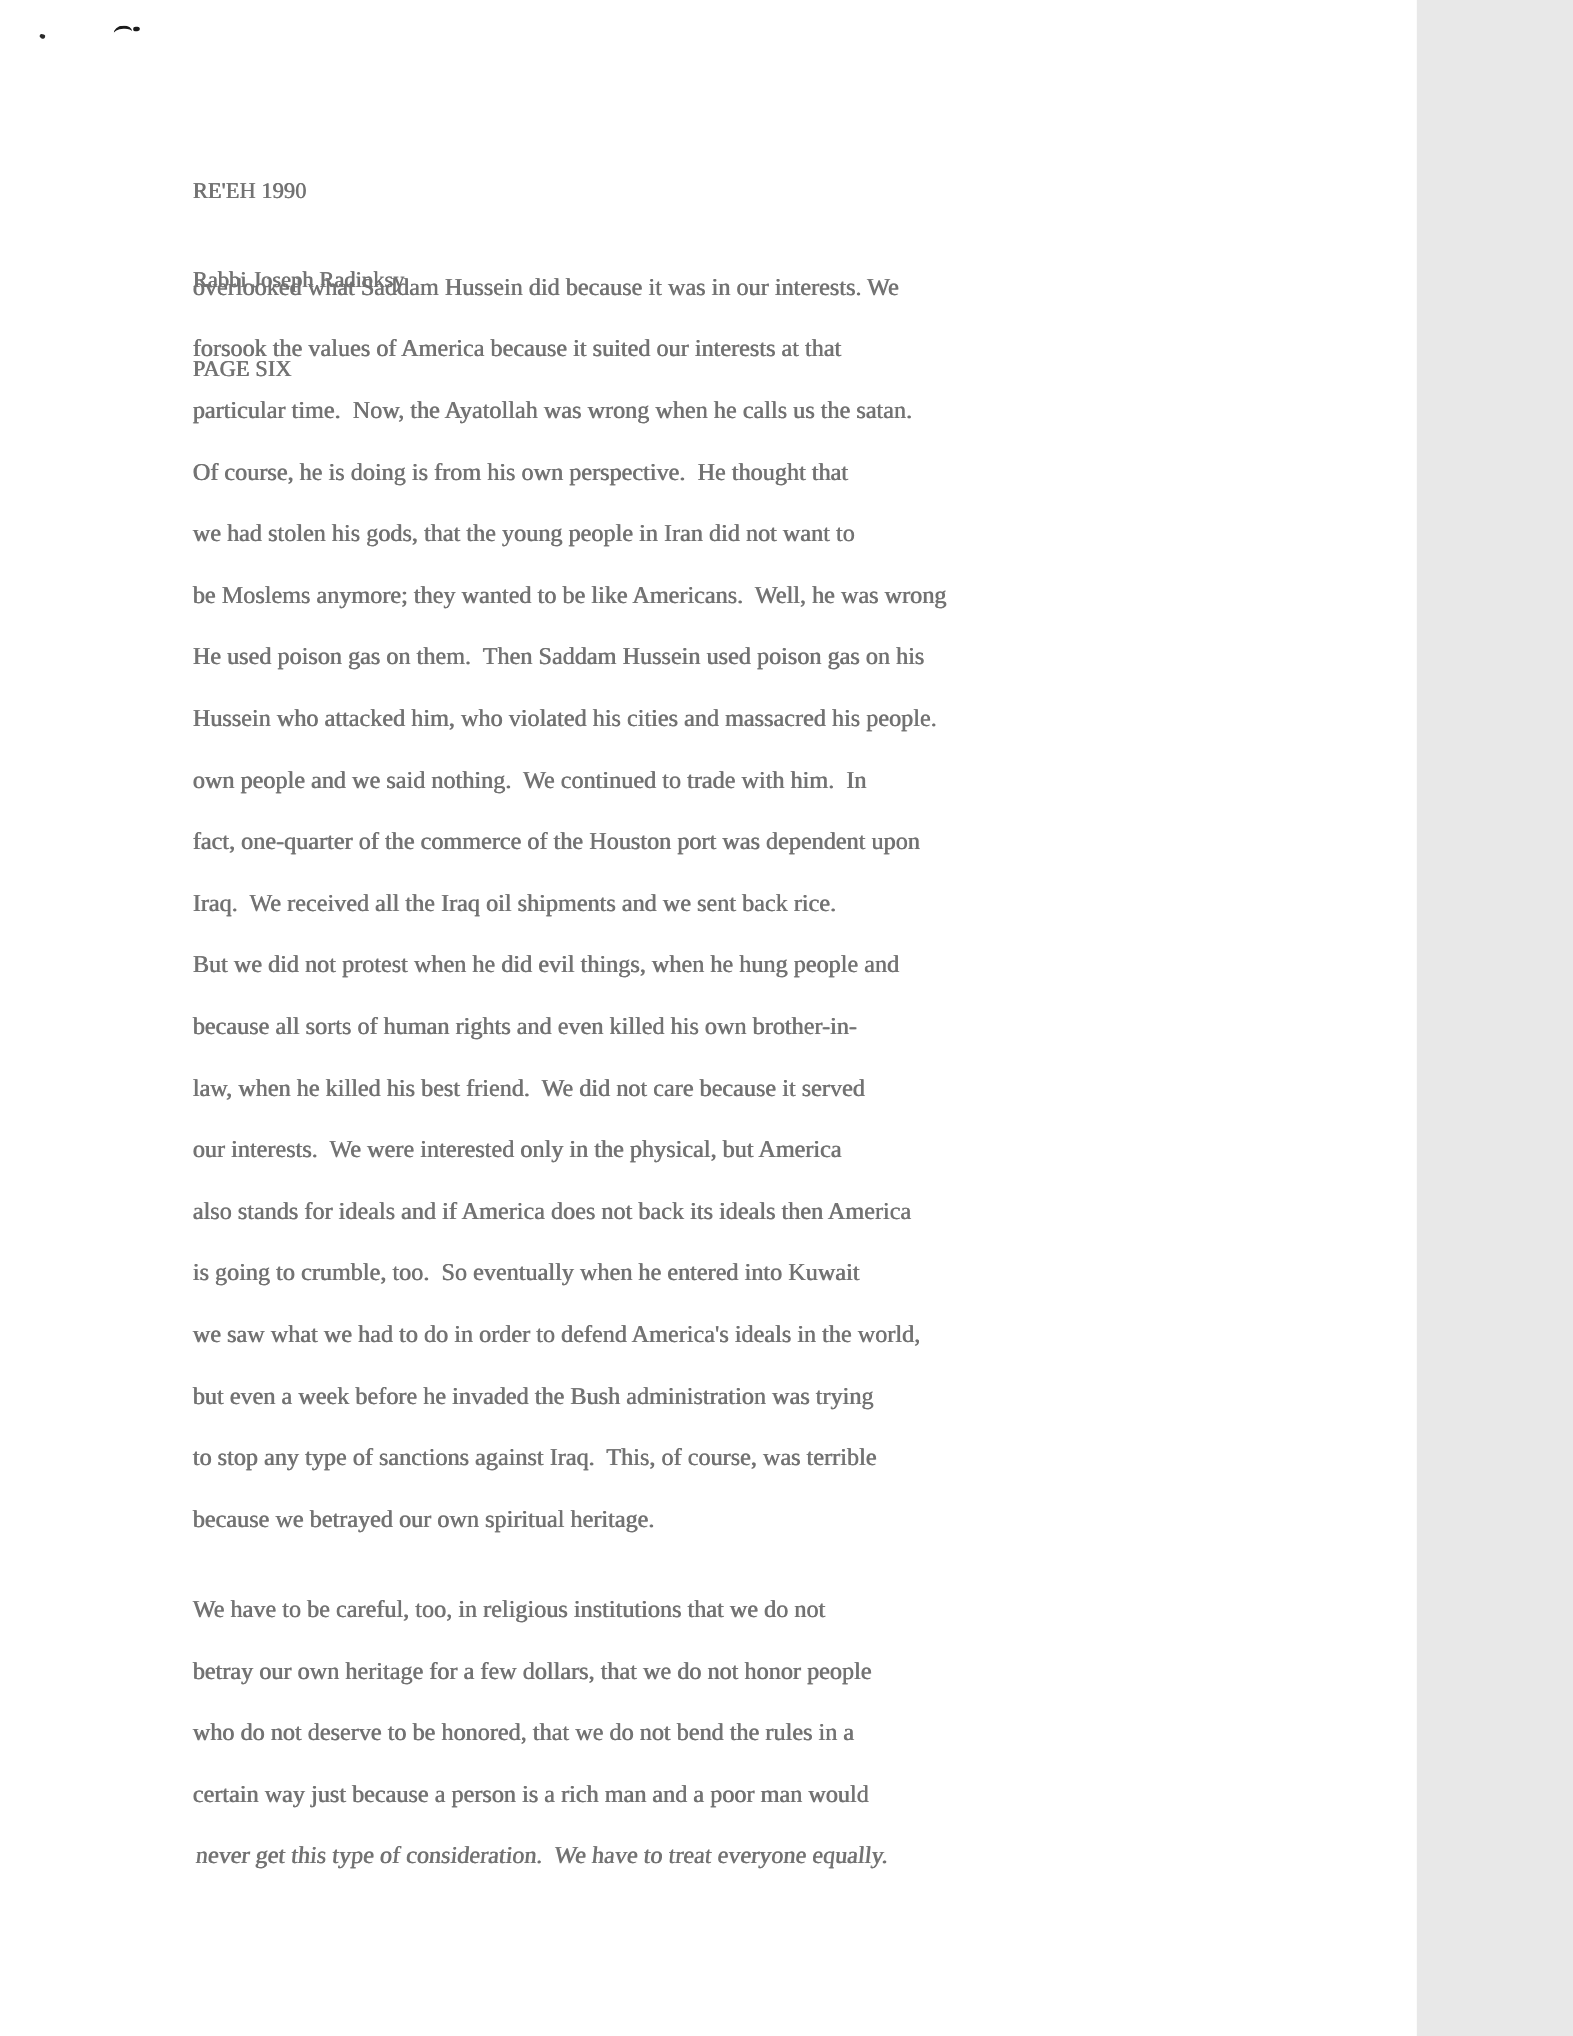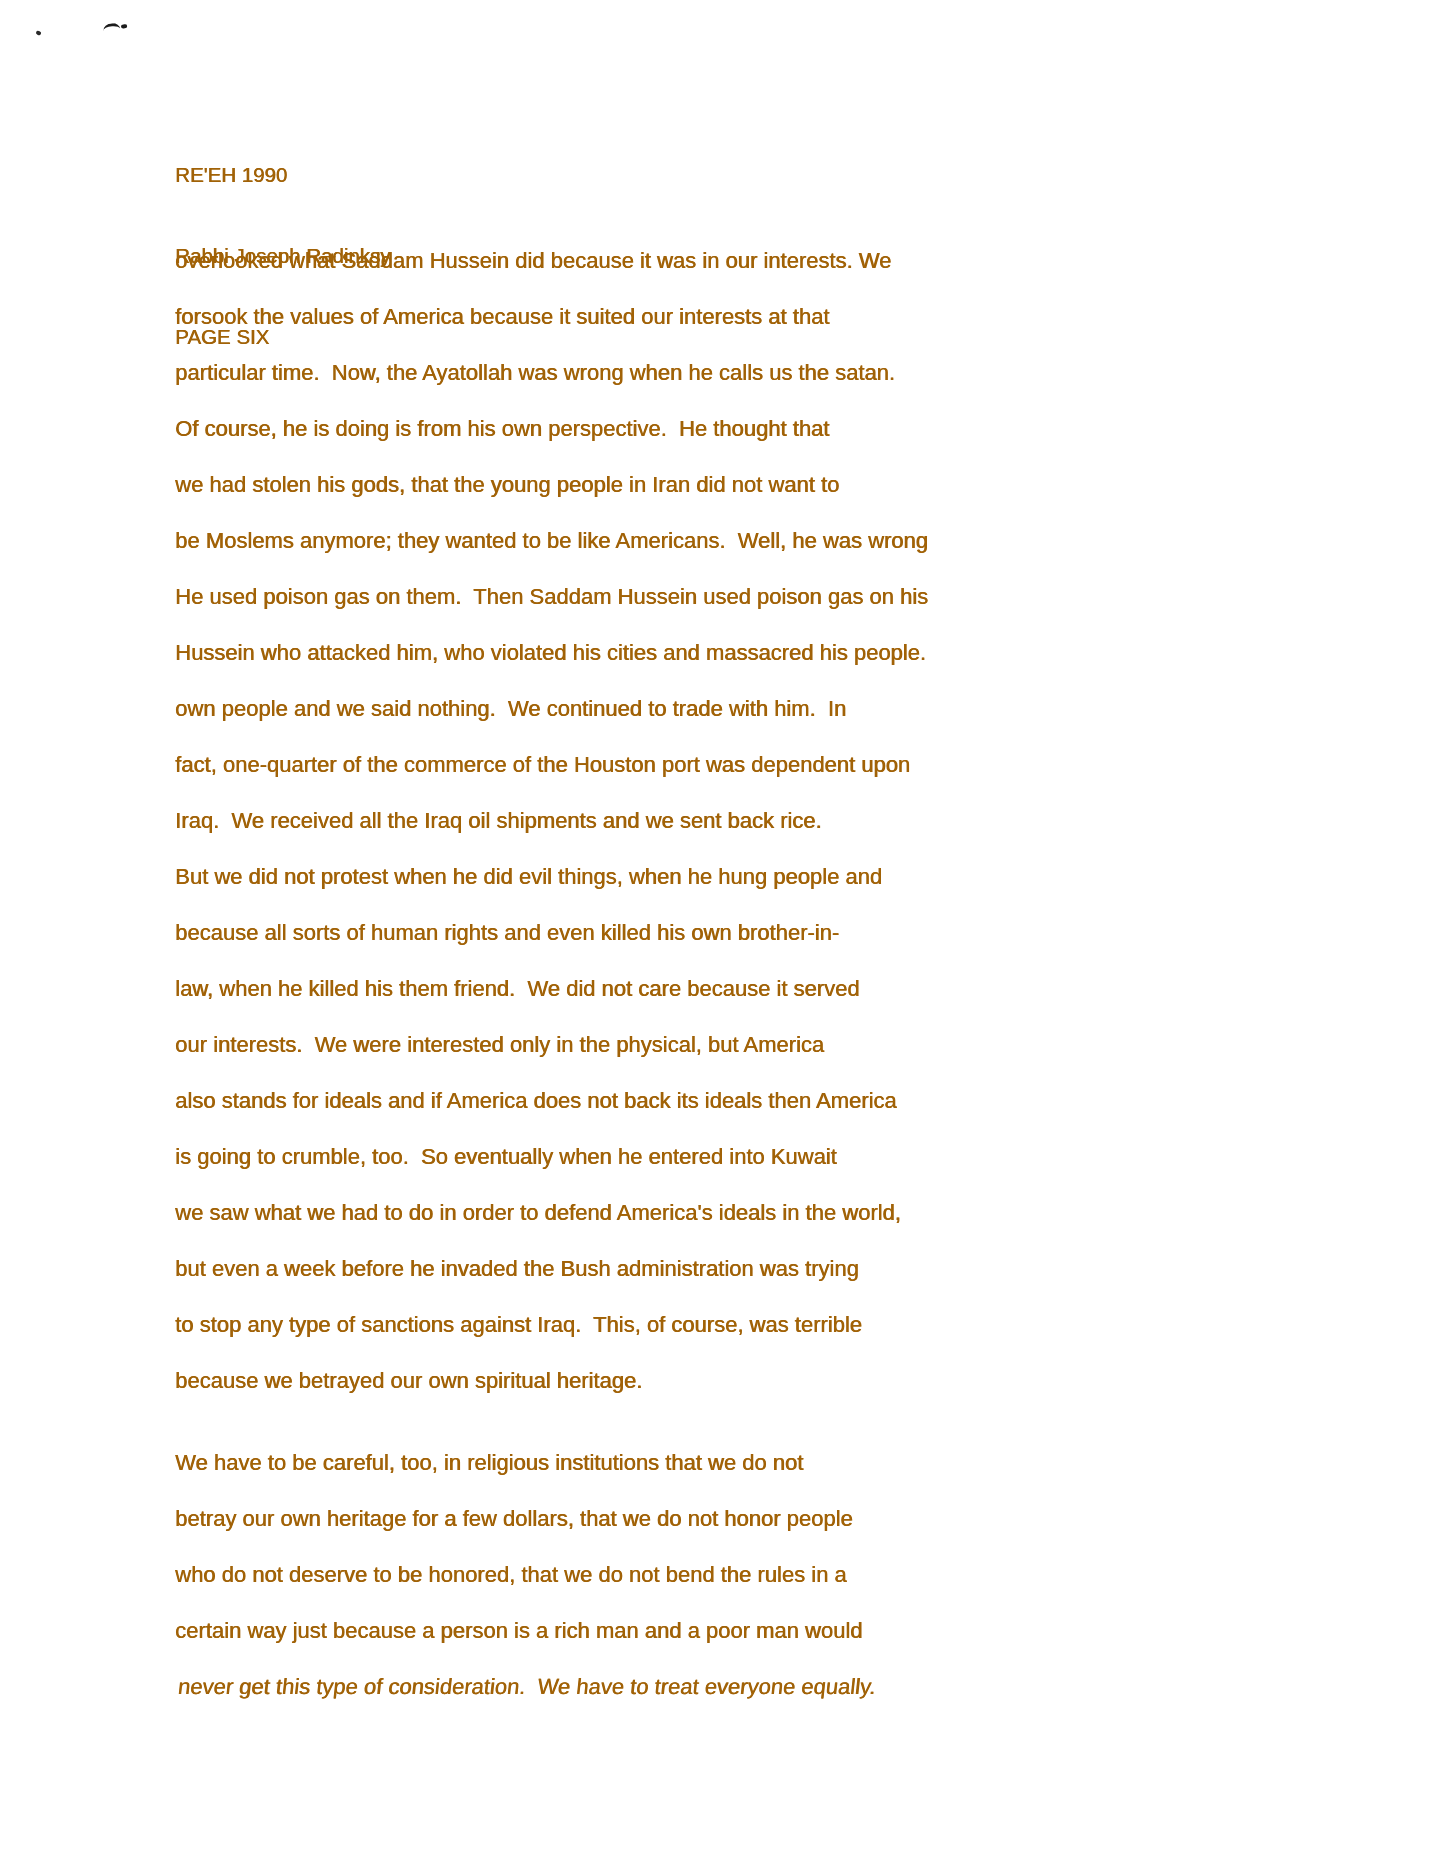--- a/index.html
+++ b/index.html
@@ -2,26 +2,26 @@
 <html><head>
 <meta charset="utf-8">
 <style>
   html, body {
     margin: 0;
     padding: 0;
     background: #e8e8e8;
   }
   .page {
     position: relative;
-    width: 1430px;
+    width: 1288px;
     height: 1851px;
     background: #ffffff;
     overflow: hidden;
-    font-family: Liberation Sans, sans-serif;
-    color: #a16207;
+    font-family: Liberation Serif, serif;
+    color: #737373;
   }
   
   .doc-header, .doc-body {
     text-shadow: 0.6px 0 0 currentColor;
   }
   .doc-header {
     position: absolute;
     left: 175px;
     top: 107px;
     font-size: 20.5px;
@@ -109,21 +109,21 @@
         <div class="line">Of course, he is doing is from his own perspective.  He thought that</div>
         <div class="line">we had stolen his gods, that the young people in Iran did not want to</div>
         <div class="line">be Moslems anymore; they wanted to be like Americans.  Well, he was wrong</div>
         <div class="line">He used poison gas on them.  Then Saddam Hussein used poison gas on his</div>
         <div class="line">Hussein who attacked him, who violated his cities and massacred his people.</div>
         <div class="line">own people and we said nothing.  We continued to trade with him.  In</div>
         <div class="line">fact, one-quarter of the commerce of the Houston port was dependent upon</div>
         <div class="line">Iraq.  We received all the Iraq oil shipments and we sent back rice.</div>
         <div class="line">But we did not protest when he did evil things, when he hung people and</div>
         <div class="line">because all sorts of human rights and even killed his own brother-in-</div>
-        <div class="line">law, when he killed his them friend.  We did not care because it served</div>
+        <div class="line">law, when he killed his best friend.  We did not care because it served</div>
         <div class="line">our interests.  We were interested only in the physical, but America</div>
         <div class="line">also stands for ideals and if America does not back its ideals then America</div>
         <div class="line">is going to crumble, too.  So eventually when he entered into Kuwait</div>
         <div class="line">we saw what we had to do in order to defend America's ideals in the world,</div>
         <div class="line">but even a week before he invaded the Bush administration was trying</div>
         <div class="line">to stop any type of sanctions against Iraq.  This, of course, was terrible</div>
         <div class="line">because we betrayed our own spiritual heritage.</div>
       </section>
     <section class="paragraph para-2">
         <div class="line">We have to be careful, too, in religious institutions that we do not</div>

